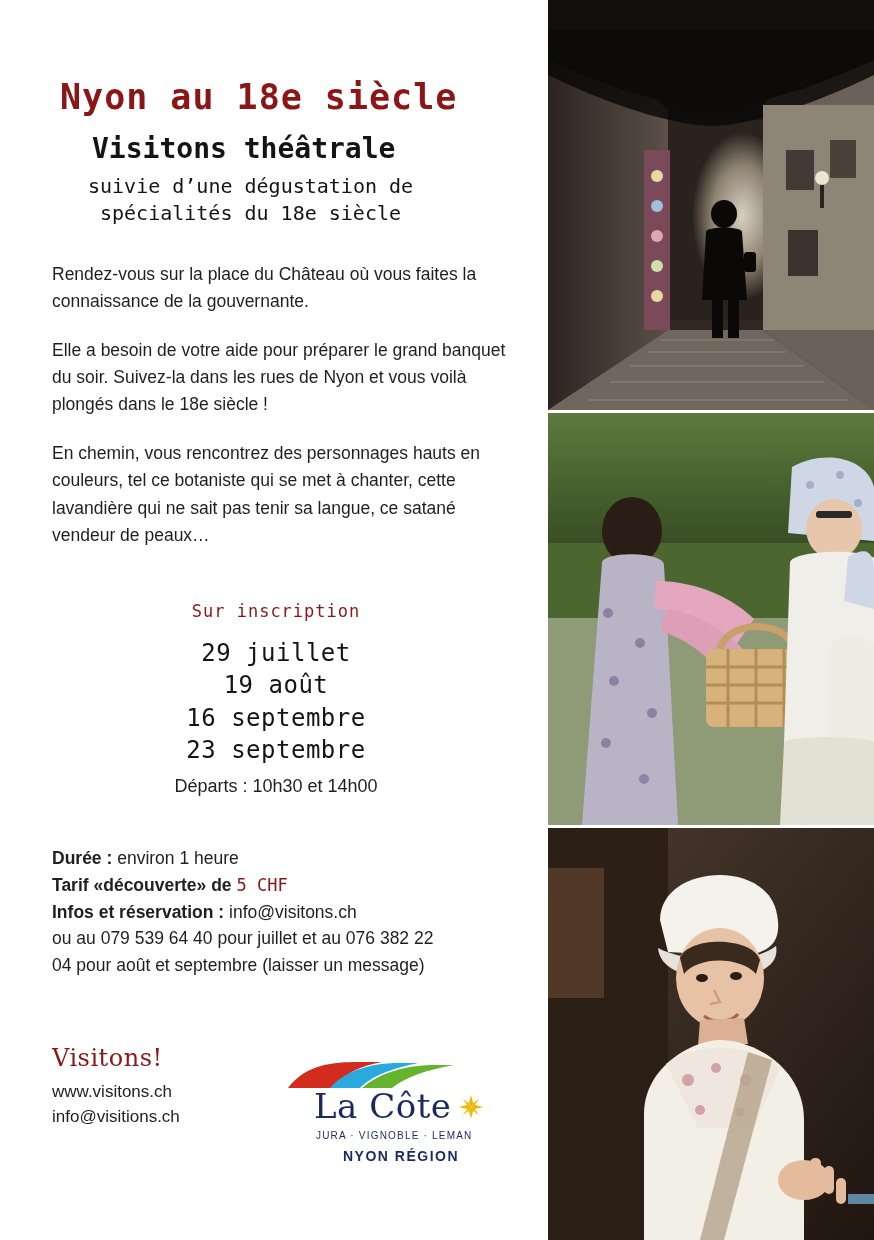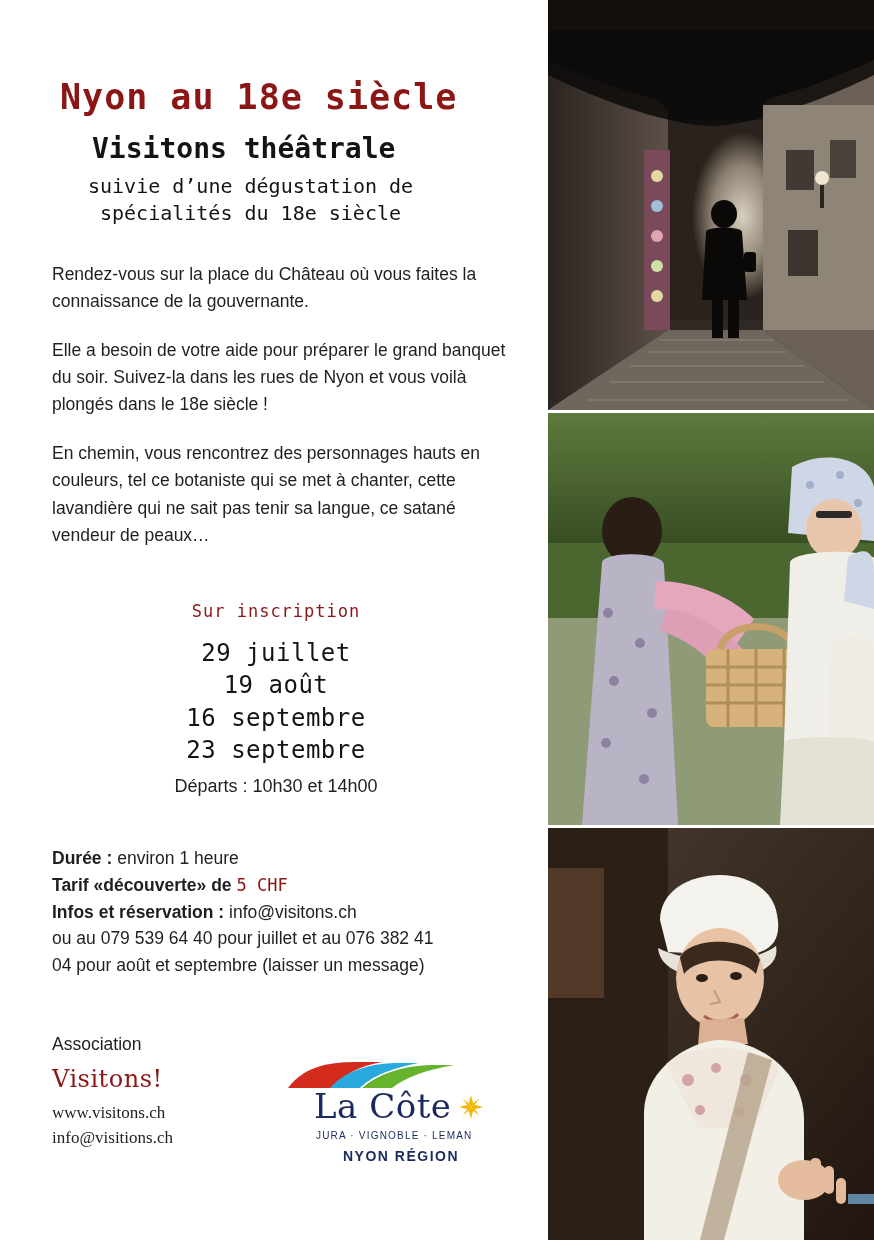--- a/index.html
+++ b/index.html
@@ -121,21 +121,21 @@
     color: #1f1f1f;
   }
   .assoc-name {
     font-family: "DejaVu Serif", serif;
     font-size: 24px;
     color: #8c1616;
     margin: 10px 0 8px 0;
     letter-spacing: 0.5px;
   }
   .assoc-links {
-    font-family: Liberation Serif, serif;
+    font-family: Liberation Sans, sans-serif;
     font-size: 17px;
     color: #1f1f1f;
     line-height: 1.45;
   }
 
   
   .logo {
     position: absolute;
     left: 286px;
     top: 1060px;
@@ -236,28 +236,27 @@
       <span>environ 1 heure</span>
     </p>
     <p class="info-line">
       <span class="lbl">Tarif «découverte» de</span>
       <span class="price">5 CHF</span>
     </p>
     <p class="info-line">
       <span class="lbl">Infos et réservation :</span>
       <span>info@visitons.ch</span>
     </p>
-    <p class="info-line">ou au 079 539 64 40 pour juillet et au 076 382 41</p>
+    <p class="info-line">ou au 079 539 64 40 pour juillet et au 076 382 22</p>
     <p class="info-line">04 pour août et septembre (laisser un message)</p>
   </div>
 
 </div>
 
 <div class="footer">
-  <div class="assoc-label">Association</div>
   <div class="assoc-name">Visitons!</div>
   <div class="assoc-links">
     <div>www.visitons.ch</div>
     <div>info@visitions.ch</div>
   </div>
 </div>
 
 <div class="logo">
   <svg class="logo-bars" viewBox="0 0 212 30" preserveAspectRatio="none">
     <path d="M2,28 C20,4 48,2 72,2 L96,2 C74,6 58,14 46,28 Z" fill="#d42b1f"></path>

